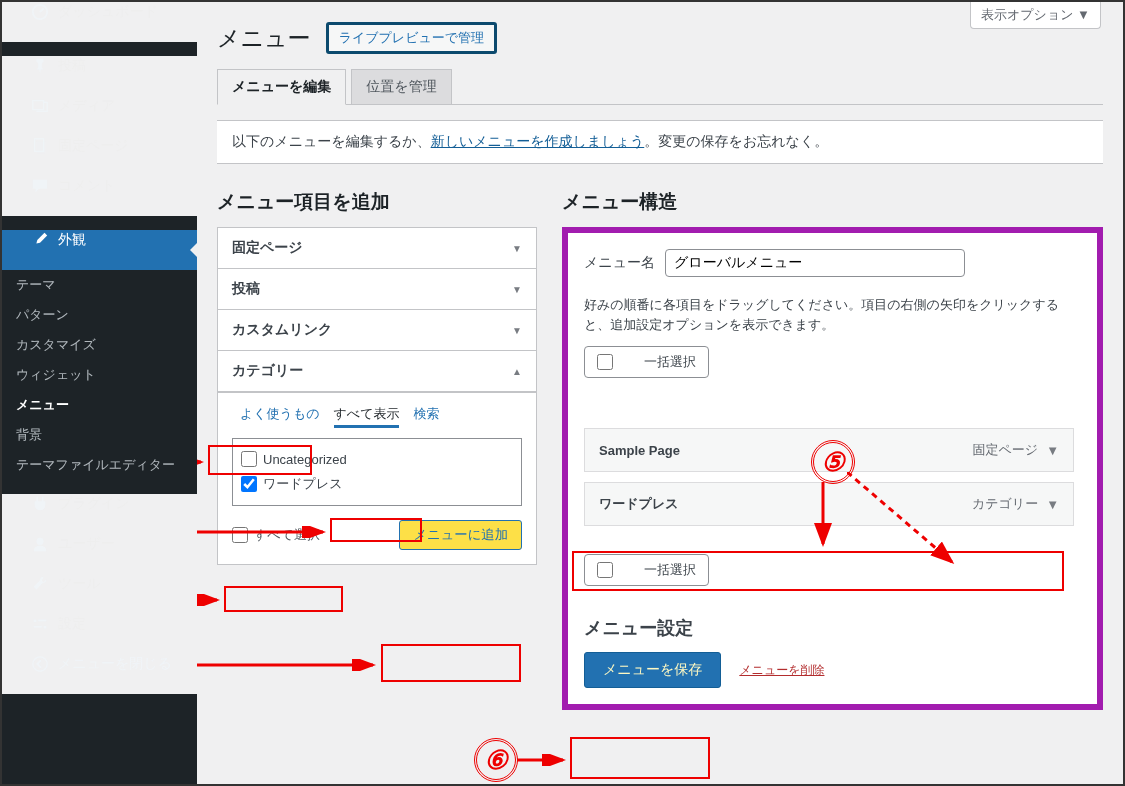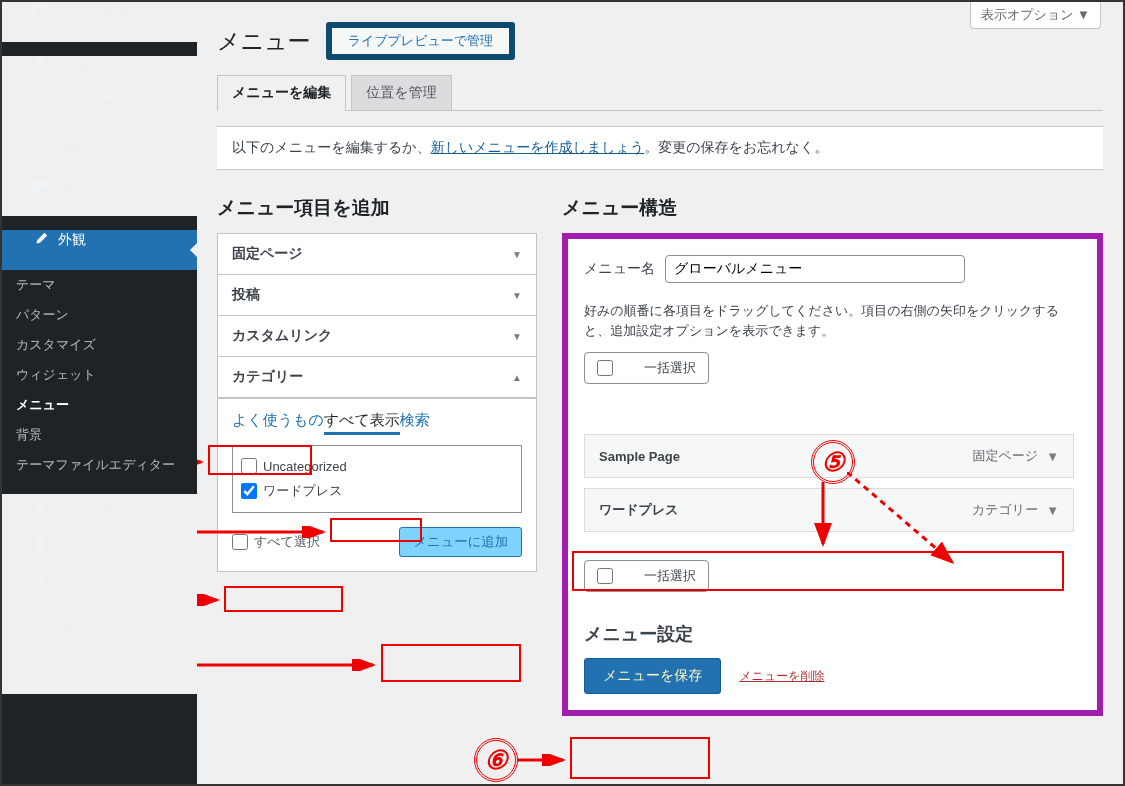--- a/index.html
+++ b/index.html
@@ -16,47 +16,47 @@
 .side-item .ic { width: 20px; height: 20px; margin-right: 8px; display:inline-flex; align-items:center; justify-content:center; color:rgba(240,246,252,.6); }
 .side-item.current .ic { color:#fff; }
 .sub.active { color:#fff; font-weight:600; }
 
 
 .main { flex: 1; background: #f0f0f1; padding: 0 20px 20px 20px; overflow: hidden; position: relative; }
 .top-right { position: absolute; top: 0; right: 22px; }
 .screen-opts { border:1px solid #c3c4c7; border-top:none; background:#fff; padding:4px 10px; font-size:13px; border-radius:0 0 4px 4px; cursor:pointer; color:#646970;}
 .title-row { display:flex; align-items:center; margin-top: 20px; margin-bottom: 15px; }
 .page-title { font-size: 23px; font-weight: 400; margin-right: 15px; color:#1d2327; }
-.page-action { border:6px solid #0c4a6e; color:#2271b1; background:#f6f7f7; padding:4px 16px; border-radius:3px; font-size:13px; cursor:pointer;}
+.page-action { border:3px solid #0c4a6e; color:#2271b1; background:#f6f7f7; padding:4px 10px; border-radius:3px; font-size:13px; cursor:pointer;}
 .tabs { border-bottom:1px solid #c3c4c7; display:flex; }
 .tab { border:1px solid #c3c4c7; background:#dcdcde; padding:8px 14px; margin-right:5px; margin-bottom:-1px; font-size:14px; cursor:pointer; color:#50575e;}
 .tab.active { background:#f0f0f1; border-bottom-color:#f0f0f1; color:#1d2327; font-weight:600;}
 .notice { background:#fff; border:1px solid #c3c4c7; border-left:none; border-right:none; padding:12px 15px; margin:15px 0 25px 0; font-size:14px;}
 .notice a { color:#135e96; text-decoration:underline;}
 
 .cols { display:flex; gap:25px; }
 .col-left { width: 320px; }
 .col-right { flex:1; }
 .sec-title { font-size:19px; font-weight:600; margin-bottom:12px; color:#1d2327;}
 
 .accordion { border:1px solid #c3c4c7; margin-bottom:-1px; background:#fff; }
 .acc-head { padding:11px 14px; font-size:14px; font-weight:600; cursor:pointer; display:flex; justify-content:space-between; align-items:center; background:#fff; border-bottom:1px solid #c3c4c7;}
 .acc-head:last-child{border-bottom:none;}
 .acc-head .tri { color:#787c82; font-size:10px;}
 .acc-body { padding: 12px 14px 14px 14px; border-top:1px solid #c3c4c7;}
-.sub-tabs { display:flex; gap:0; font-size:15px; margin-bottom:10px;}
+.sub-tabs { display:flex; gap:14px; font-size:13px; margin-bottom:10px;margin-left:8px;}
 .sub-tabs span { cursor:pointer; color:#2271b1;}
 .sub-tabs span.active { color:#1d2327; border-bottom:3px solid #2271b1; padding-bottom:2px;}
 .cat-list { border:1px solid #8c8f94; padding:8px; background:#fff;}
 .cat-item { display:flex; align-items:center; padding:4px 0; font-size:13px;}
 .cat-item input { margin-right:6px; width:16px; height:16px;}
 .acc-foot { display:flex; justify-content:space-between; align-items:center; margin-top:14px; font-size:13px;}
 .acc-foot .sel-all { display:flex; align-items:center; color:#50575e;}
 .acc-foot .sel-all input { margin-right:6px; width:16px;height:16px;}
-.btn-secondary { border:1px solid #2271b1; color:#2271b1; background:#7dd3fc; padding:5px 13px; border-radius:3px; cursor:pointer;}
+.btn-secondary { border:1px solid #2271b1; color:#2271b1; background:#fde047; padding:5px 13px; border-radius:3px; cursor:pointer;}
 
 .menu-name-row { display:flex; align-items:center; margin-bottom:18px; font-size:14px;}
 .menu-name-row input { border:1px solid #8c8f94; border-radius:4px; padding:5px 8px; width:300px; font-size:14px;}
 .desc { font-size:13px; color:#3c434a; margin-bottom:12px; line-height:1.5;}
 .bulk { display:inline-flex; align-items:center; border:1px solid #8c8f94; border-radius:4px; padding:6px 12px; background:#fff; font-size:13px; margin-bottom:20px;gap:25px;}
 .bulk input { margin-right:6px; width:16px;height:16px;}
 
 .menu-item { border:1px solid #dcdcde; background:#f6f7f7; padding:12px 14px; margin-bottom:10px; display:flex; justify-content:space-between; align-items:center; width:490px; font-size:13px; cursor:move;}
 .menu-item .mi-title { font-weight:600;}
 .menu-item .mi-type { color:#646970; display:flex; align-items:center; gap:8px;}

